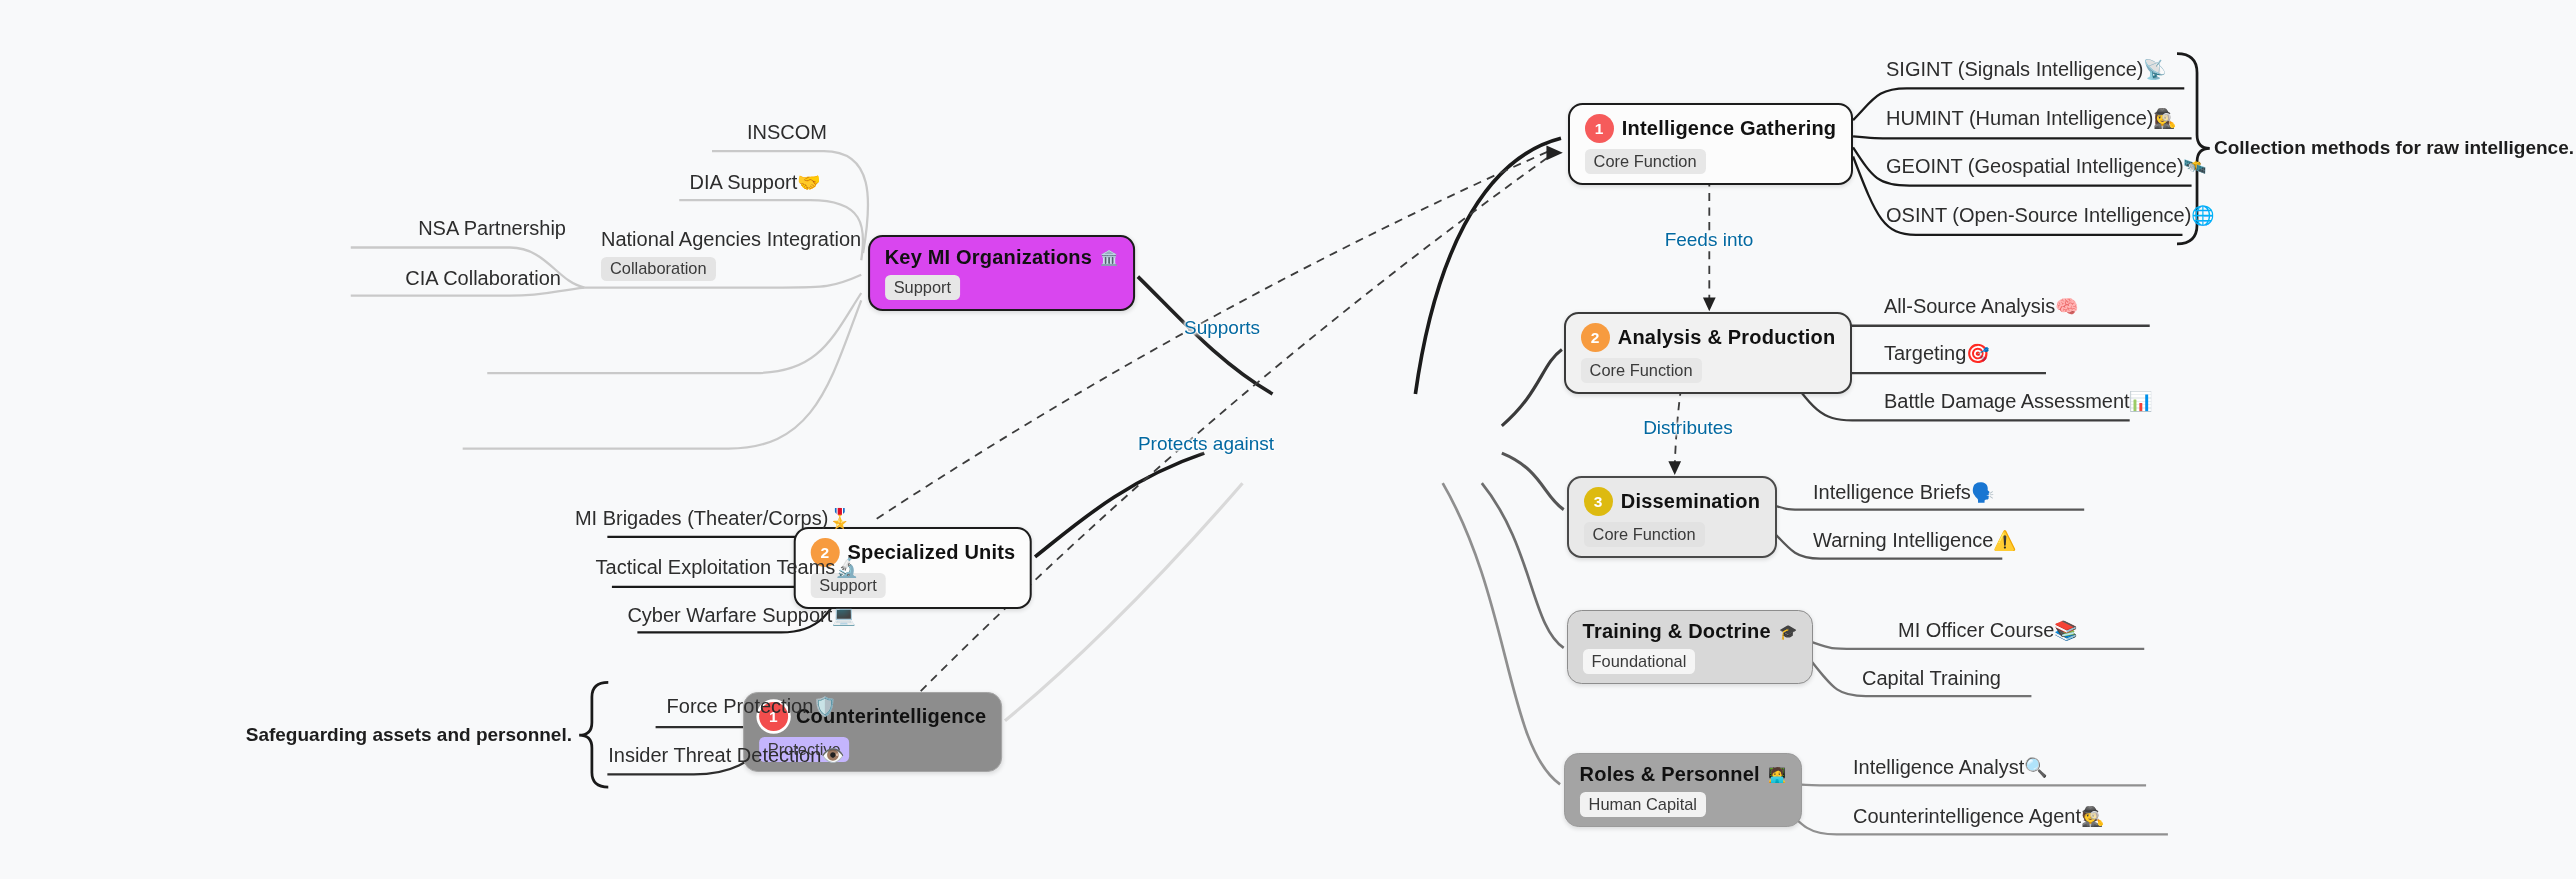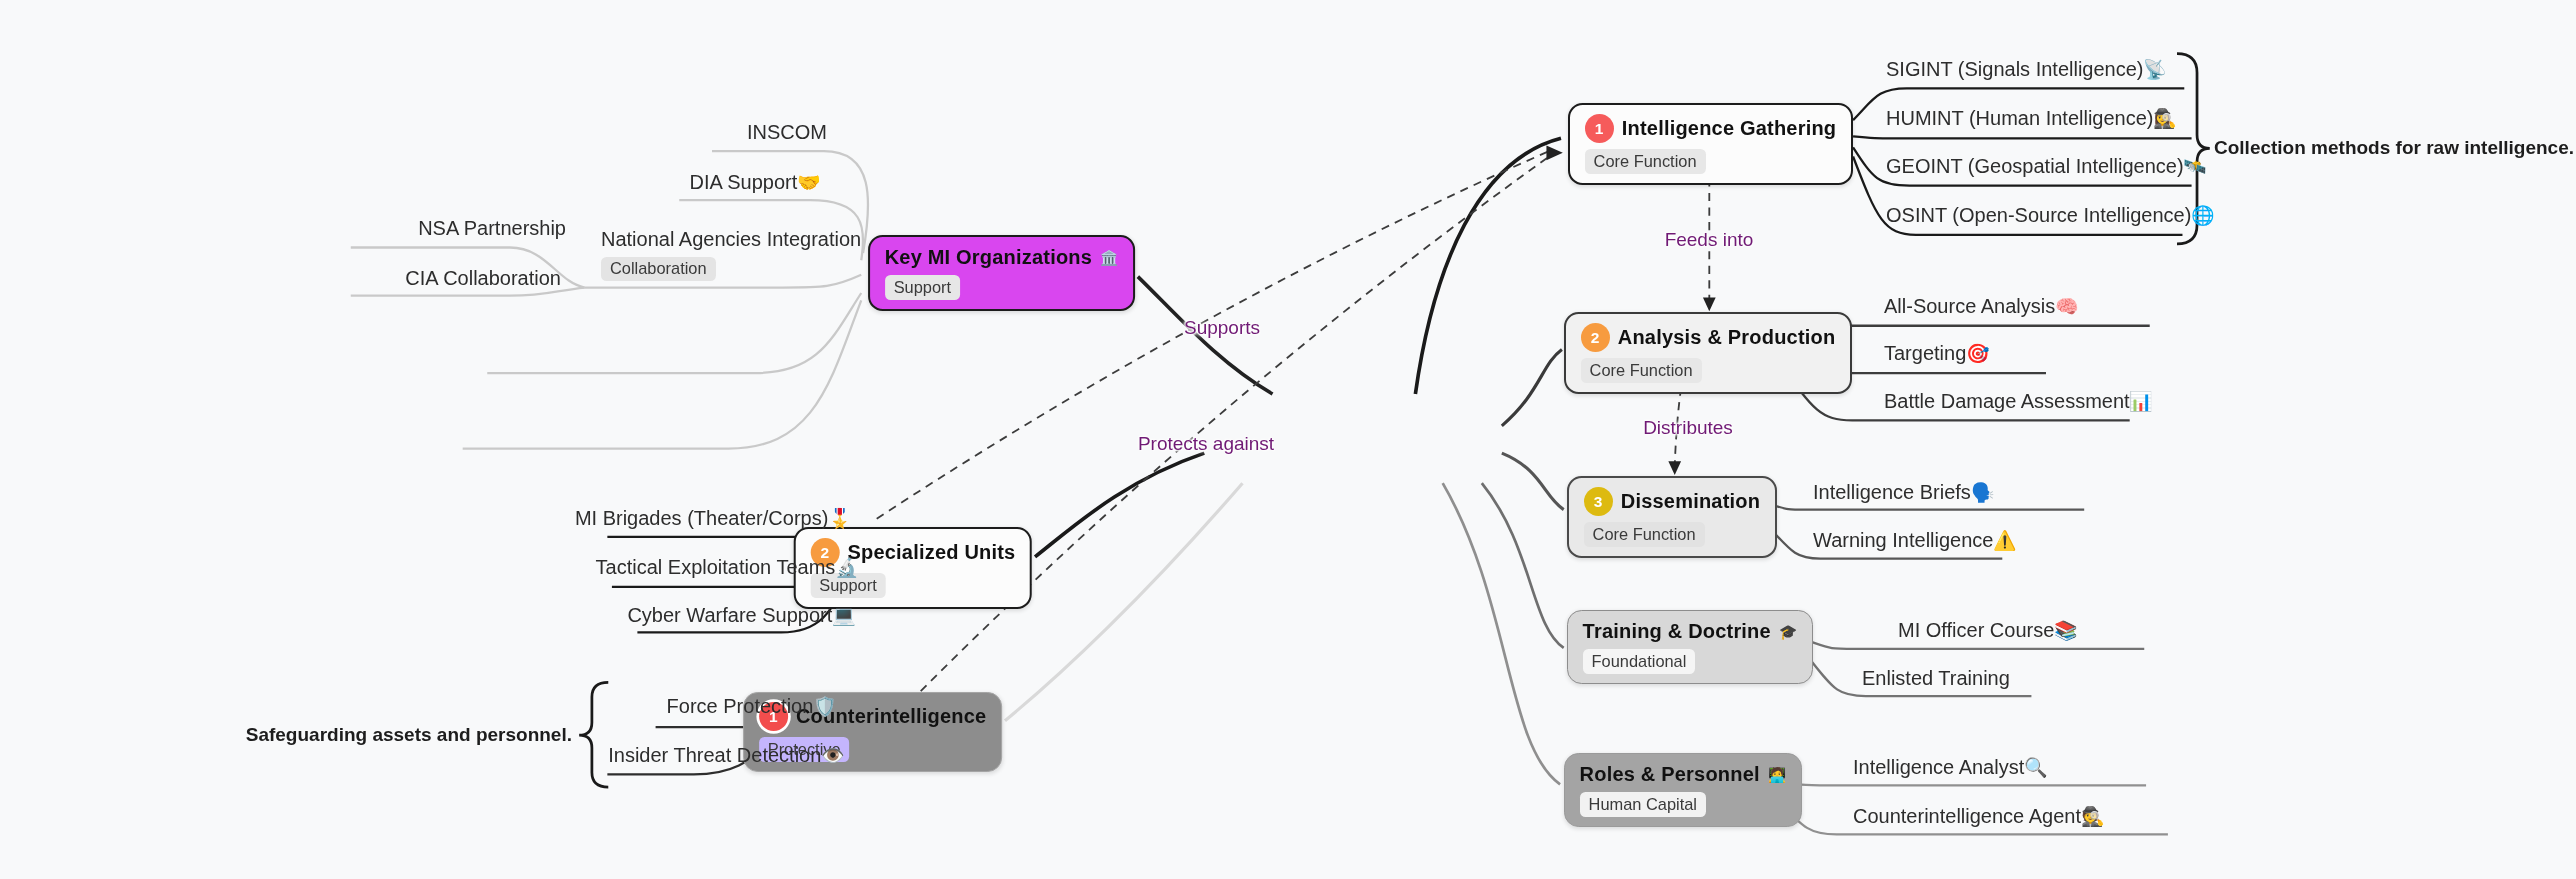--- a/index.html
+++ b/index.html
@@ -41,21 +41,21 @@
 
   
   .leaf{position:absolute;font-size:20px;color:#2d2d2d;white-space:nowrap;transform:translateY(-50%);}
   .leaf .ic{font-size:19px;}
   .leaf.rgt{transform:translate(-100%,-50%);}
   .leafblock{position:absolute;white-space:nowrap;}
   .leafblock .lab{font-size:20px;color:#2d2d2d;}
   .leafblock .pill{margin-top:5.5px;font-size:16.4px;background:#e4e4e4;}
 
   
-  .edge-label{position:absolute;transform:translate(-50%,-50%);font-size:19px;color:#701a75;
+  .edge-label{position:absolute;transform:translate(-50%,-50%);font-size:19px;color:#0369a1;
       text-shadow:0 0 3.6px #fff,0 0 5.5px #fff,0 0 7.3px #fff,0 0 2.7px #fff,0.9px 0.9px 1.8px #fff,-0.9px -0.9px 1.8px #fff;
       z-index:5;white-space:nowrap;}
   .annot{position:absolute;font-weight:bold;font-size:19px;color:#1d1d1d;white-space:nowrap;
          transform:translateY(-50%);}
   .annot.rgt{transform:translate(-100%,-50%);}
 </style>
 </head>
 <body>
 
 <div id="canvas">
@@ -211,21 +211,21 @@
   <div class="leaf" style="left:1886px;top:215px;"><span>OSINT (Open-Source Intelligence)</span><span class="ic">🌐</span></div>
 
   <div class="leaf" style="left:1884px;top:306px;"><span>All-Source Analysis</span><span class="ic">🧠</span></div>
   <div class="leaf" style="left:1884px;top:353px;"><span>Targeting</span><span class="ic">🎯</span></div>
   <div class="leaf" style="left:1884px;top:401px;"><span>Battle Damage Assessment</span><span class="ic">📊</span></div>
 
   <div class="leaf" style="left:1813px;top:492px;"><span>Intelligence Briefs</span><span class="ic">🗣️</span></div>
   <div class="leaf" style="left:1813px;top:540px;"><span>Warning Intelligence</span><span class="ic">⚠️</span></div>
 
   <div class="leaf" style="left:1862px;top:630px;margin-left:36px;"><span>MI Officer Course</span><span class="ic">📚</span></div>
-  <div class="leaf" style="left:1862px;top:678px;"><span>Enlisted Training</span></div>
+  <div class="leaf" style="left:1862px;top:678px;"><span>Capital Training</span></div>
 
   <div class="leaf" style="left:1853px;top:767px;"><span>Intelligence Analyst</span><span class="ic">🔍</span></div>
   <div class="leaf" style="left:1853px;top:816px;"><span>Counterintelligence Agent</span><span class="ic">🕵️</span></div>
 
   <div class="leaf rgt" style="left:827px;top:132px;"><span>INSCOM</span></div>
   <div class="leaf rgt" style="left:821px;top:182px;"><span>DIA Support</span><span class="ic">🤝</span></div>
   <div class="leaf rgt" style="left:566px;top:228px;"><span>NSA Partnership</span></div>
   <div class="leaf rgt" style="left:561px;top:278px;"><span>CIA Collaboration</span></div>
 
   <div class="leafblock" style="left:601px;top:228px;">

